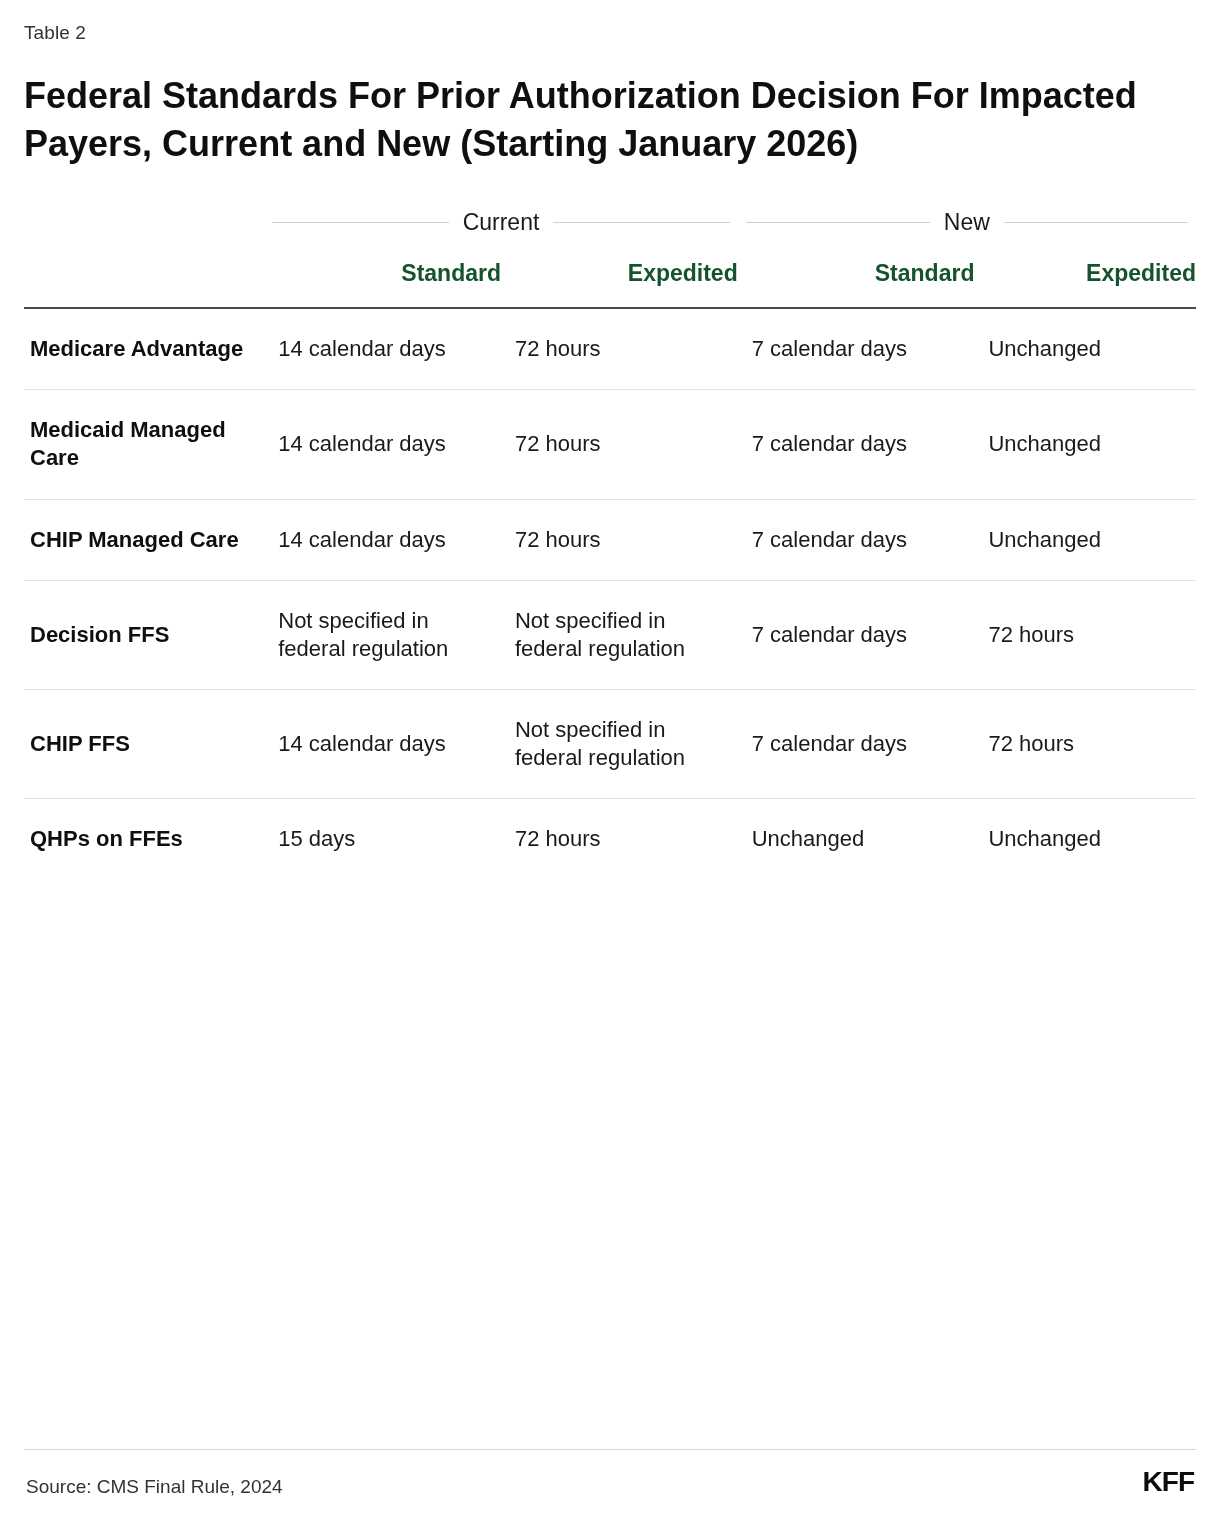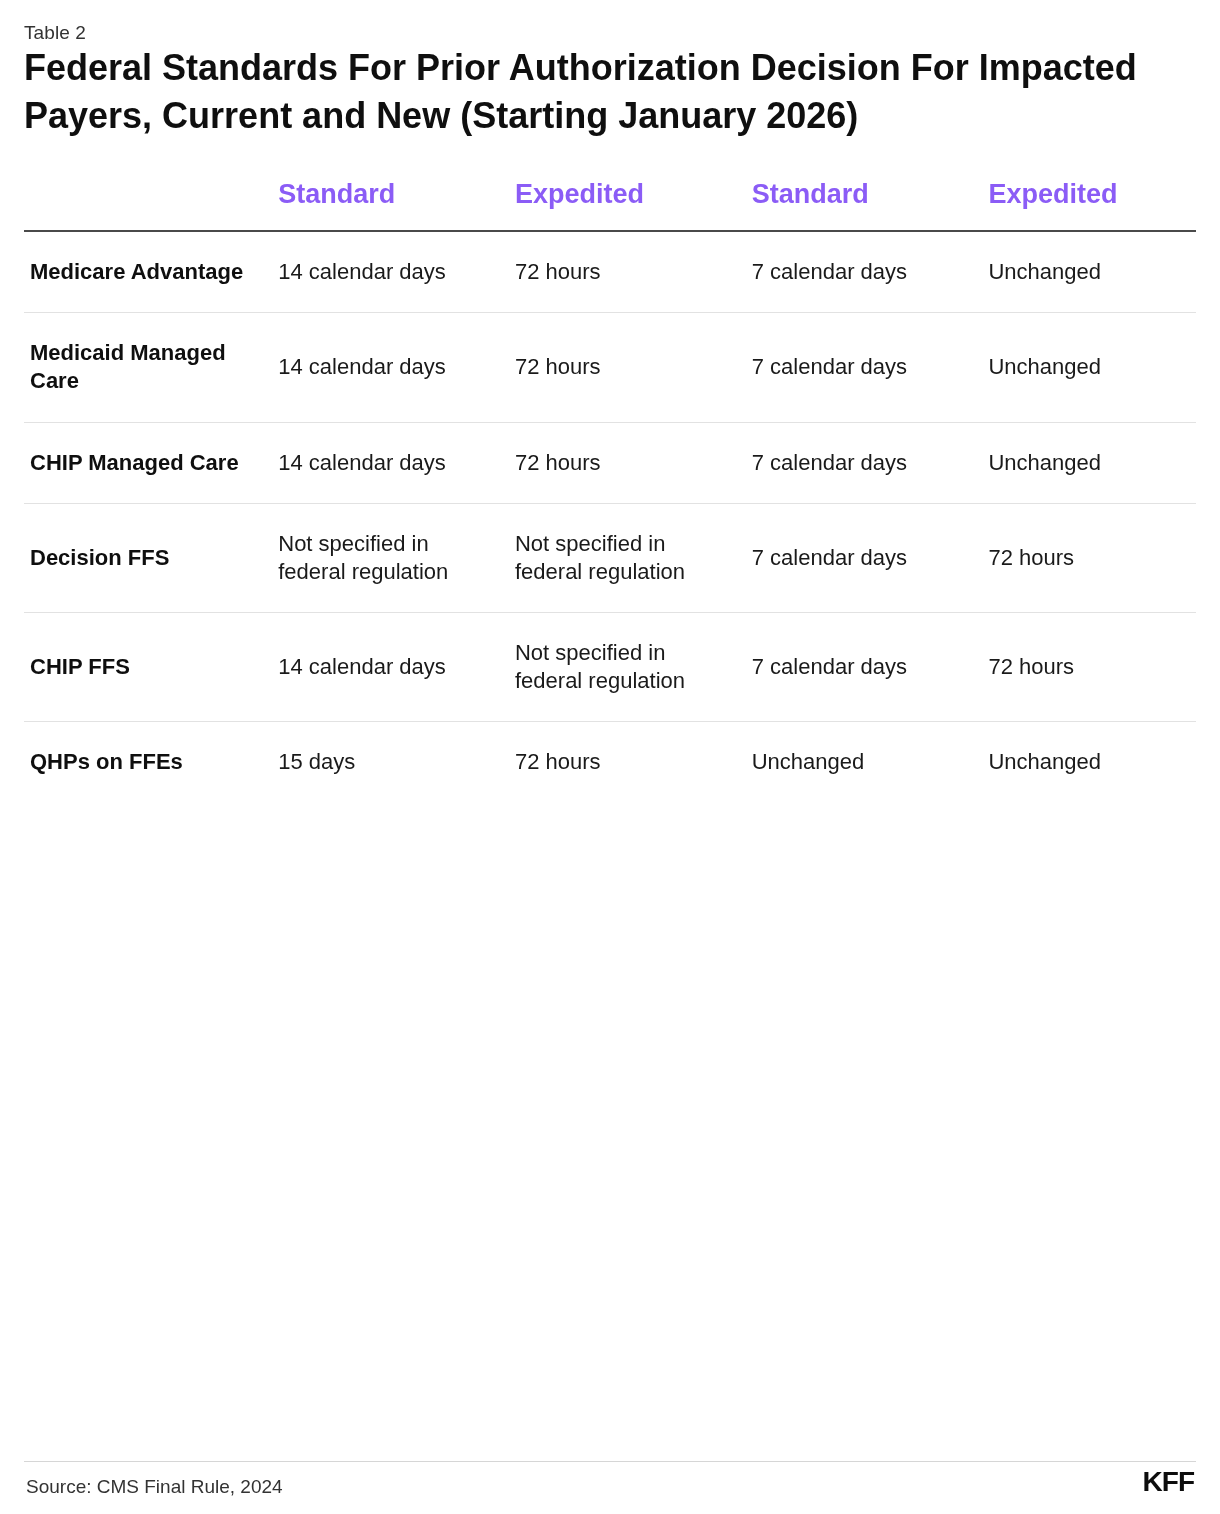--- a/index.html
+++ b/index.html
@@ -19,21 +19,21 @@
     box-sizing: border-box;
     width: 1220px;
     height: 1514px;
     padding: 18px 24px 0 24px;
     display: flex;
     flex-direction: column;
   }
   .eyebrow {
     font-size: 19px;
     color: #333333;
-    margin: 4px 0 0 0;
+    margin: 4px 0 28px 0;
     letter-spacing: 0.1px;
   }
   .title {
     font-size: 36px;
     font-weight: bold;
     line-height: 1.32;
     color: #0f0f0f;
     margin: 0 0 26px 0;
     max-width: 1160px;
   }
@@ -62,24 +62,24 @@
     padding: 0 8px;
   }
   .group-label .rule {
     flex: 1 1 auto;
     height: 1px;
     background: #cfcfcf;
   }
   .group-label .txt { flex: 0 0 auto; }
 
   .subhdr th {
-    text-align: left;
-    font-size: 27px;
-    font-weight: bold;
-    color: #8b5cf6;
+    text-align: right;
+    font-size: 23px;
+    font-weight: bold;
+    color: #14532d;
     padding: 14px 0 20px 0;
   }
   .subhdr th.sub { padding-left: 14px; }
   .subhdr th.blank { padding: 0; }
 
   tbody tr td {
     border-top: 1px solid #e2e2e2;
     padding: 26px 14px 26px 14px;
     font-size: 22px;
     line-height: 1.28;
@@ -93,21 +93,21 @@
   tbody td.rowlabel {
     font-weight: bold;
     padding-left: 6px;
     color: #0f0f0f;
     margin-top: 34px;
   }
 
   .footer {
     margin-top: auto;
     border-top: 1px solid #d6d6d6;
-    padding: 4px 2px 16px 2px;
+    padding: 16px 2px 16px 2px;
     display: flex;
     align-items: flex-end;
     justify-content: space-between;
   }
   .source {
     font-size: 19px;
     color: #333333;
   }
   .kff {
     font-size: 28px;
@@ -127,20 +127,37 @@
 
   <table class="data">
     <colgroup>
       <col class="c0">
         <col class="c1">
         <col class="c2">
         <col class="c3">
         <col class="c4">
     </colgroup>
     <thead>
+      <tr class="grouphdr">
+        <th></th>
+        <th colspan="2">
+          <div class="group-label">
+            <span class="rule"></span>
+            <span class="txt">Current</span>
+            <span class="rule"></span>
+          </div>
+        </th>
+        <th colspan="2">
+          <div class="group-label">
+            <span class="rule"></span>
+            <span class="txt">New</span>
+            <span class="rule"></span>
+          </div>
+        </th>
+      </tr>
       <tr class="subhdr">
         <th class="blank"></th>
         <th class="sub">Standard</th>
         <th class="sub">Expedited</th>
         <th class="sub">Standard</th>
         <th class="sub">Expedited</th>
       </tr>
     </thead>
     <tbody>
       <tr>

